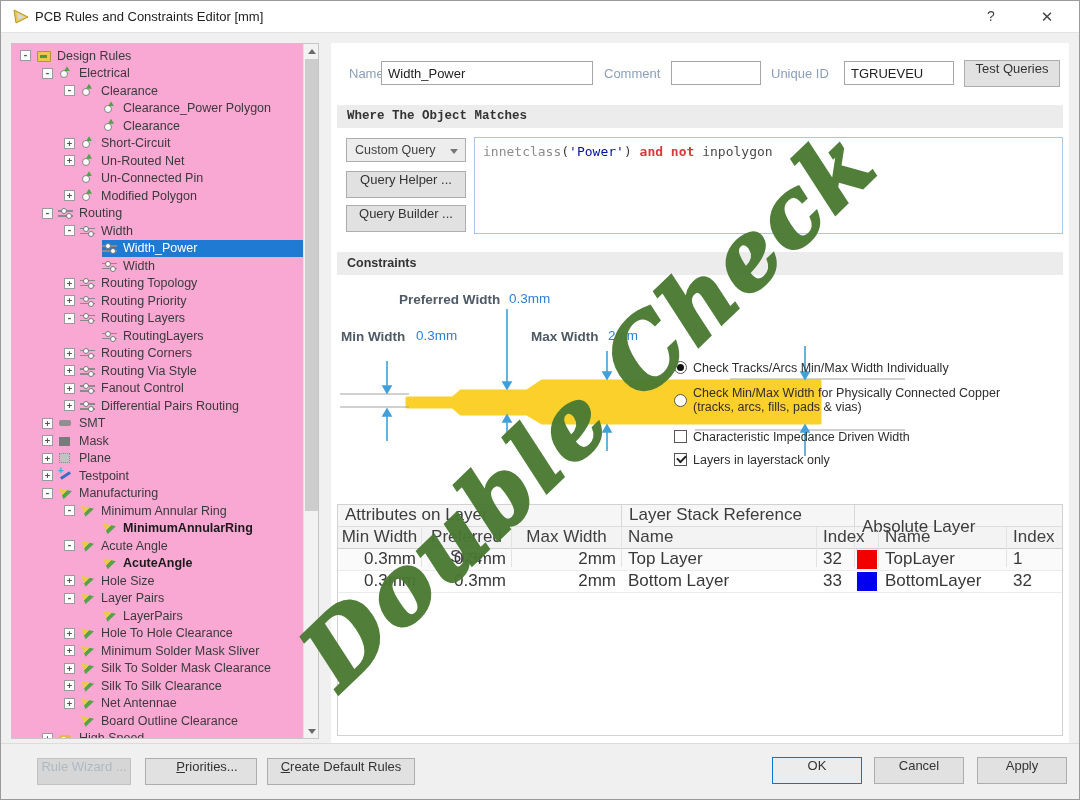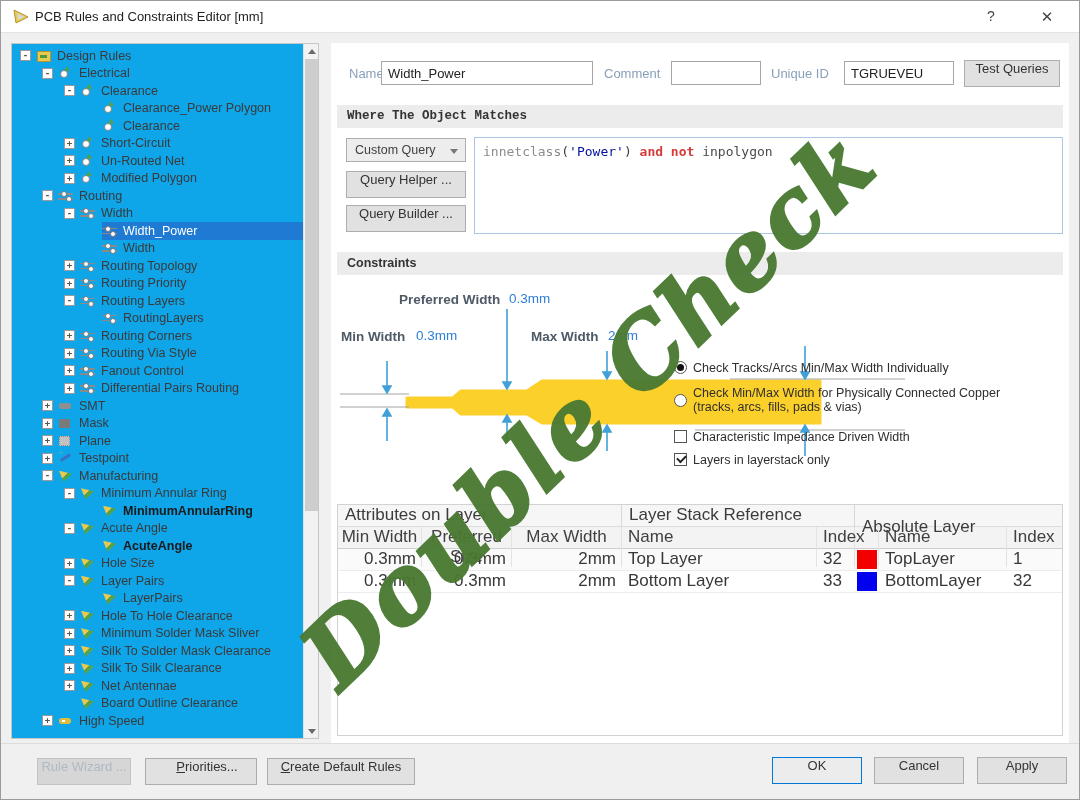--- a/index.html
+++ b/index.html
@@ -6,21 +6,21 @@
   #app{position:relative;width:1080px;height:800px;background:#f0f0f0;border:1px solid #9b9b9b;
        font-family:"Liberation Sans",sans-serif;color:#333;overflow:hidden;box-sizing:border-box;}
   
   .titlebar{position:absolute;left:0;top:0;width:100%;height:31px;background:#fff;border-bottom:1px solid #e3e3e3;}
   .titlebar .ticon-app{position:absolute;left:12px;top:7px;width:17px;height:17px;}
   .titlebar .ttext{position:absolute;left:34px;top:8px;font-size:13px;color:#222;}
   .wbtn{position:absolute;top:4px;width:36px;height:23px;text-align:center;line-height:23px;font-size:14px;color:#444;cursor:default;}
   .wbtn.help{right:70px;}
   .wbtn.close{right:14px;font-size:15px;}
   
-  .treepanel{position:absolute;left:10px;top:42px;width:308px;height:696px;background:#0ea5e9;border:1px solid #c6c6c6;box-sizing:border-box;overflow:hidden;}
+  .treepanel{position:absolute;left:10px;top:42px;width:308px;height:696px;background:#f9a8d4;border:1px solid #c6c6c6;box-sizing:border-box;overflow:hidden;}
   .treerows{position:absolute;left:0;top:3px;right:15px;}
   .tr{display:flex;align-items:center;height:17.5px;font-size:12.5px;white-space:nowrap;}
   .tr .core{display:flex;align-items:center;flex:1;height:100%;}
   .l0{padding-left:8px}.l1{padding-left:30px}.l2{padding-left:52px}.l3{padding-left:74px}
   .x{width:9px;height:9px;flex:none;border:1px solid #9a9a9a;background:#fff;font:700 9px/8px "DejaVu Sans Mono",monospace;color:#555;text-align:center;margin-right:5px;box-sizing:content-box;}
   .p .x::after{content:"+"} .m .x::after{content:"-"}
   .n .x{visibility:hidden}
   .tl{color:#3a3a3a;padding:0 4px;}
   .bold .tl{font-weight:700;color:#1a1a1a;}
   .sel .core{background:#1f7ad4;}
@@ -149,20 +149,27 @@
           <span class="core">
             <i class="ic ic-e"></i>
             <span class="tl">Short-Circuit</span>
           </span>
         </div>
       <div class="tr l2 p">
           <b class="x"></b>
           <span class="core">
             <i class="ic ic-e"></i>
             <span class="tl">Un-Routed Net</span>
+          </span>
+        </div>
+      <div class="tr l2 n">
+          <b class="x"></b>
+          <span class="core">
+            <i class="ic ic-e"></i>
+            <span class="tl">Un-Connected Pin</span>
           </span>
         </div>
       <div class="tr l2 p">
           <b class="x"></b>
           <span class="core">
             <i class="ic ic-e"></i>
             <span class="tl">Modified Polygon</span>
           </span>
         </div>
       <div class="tr l1 m">

